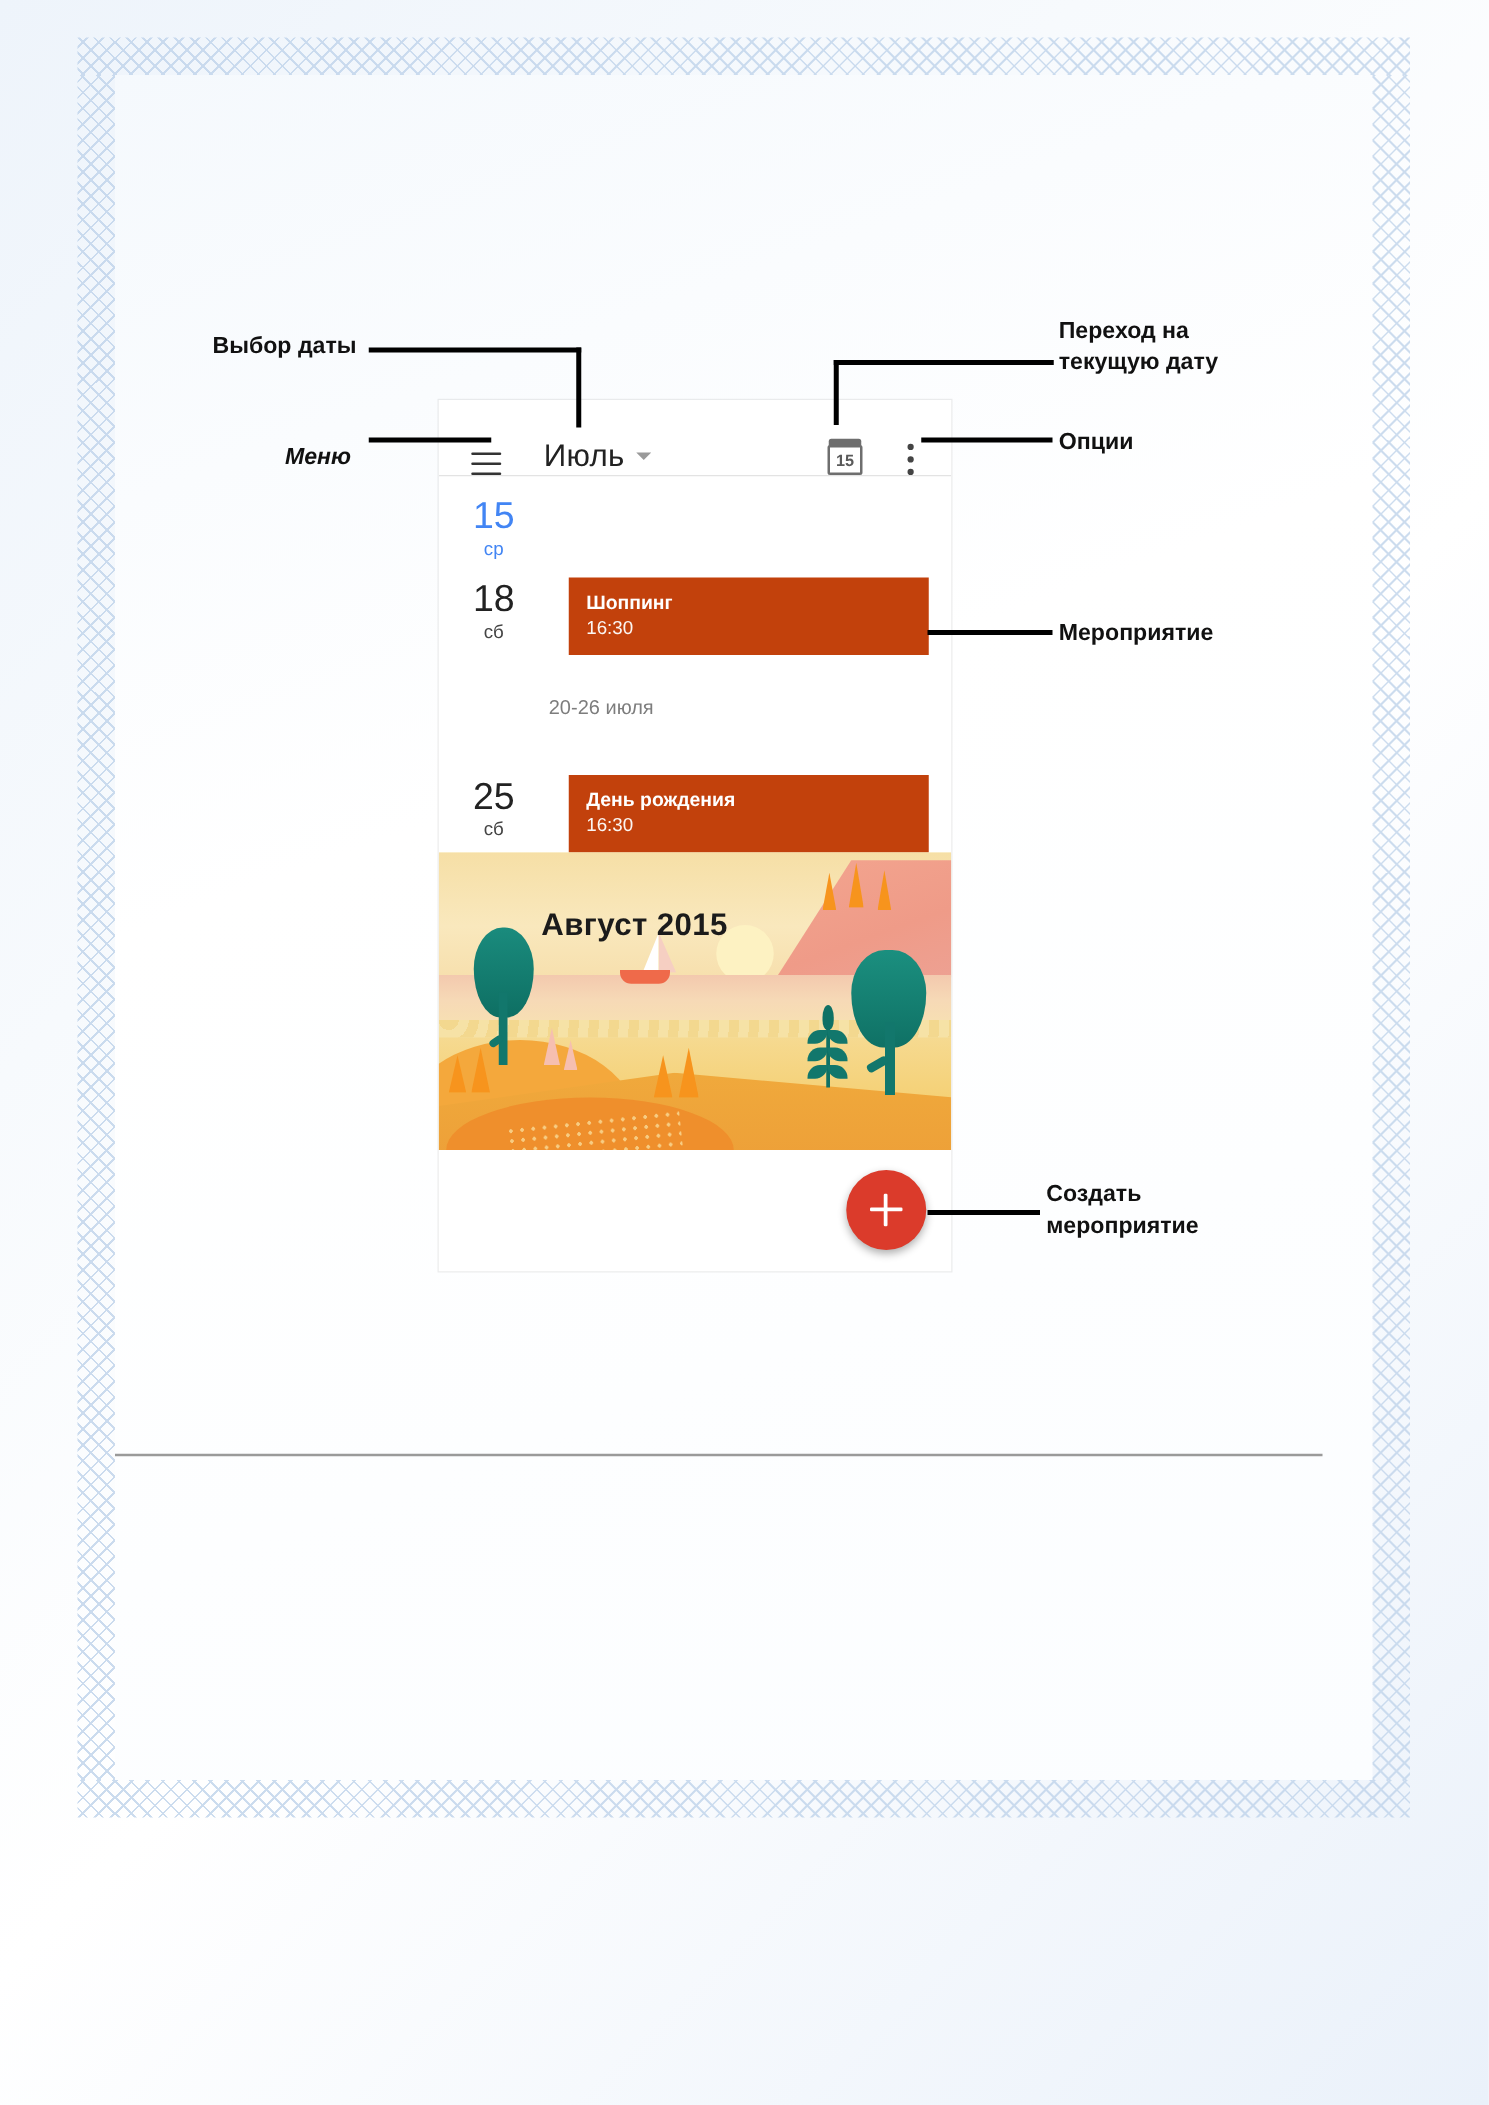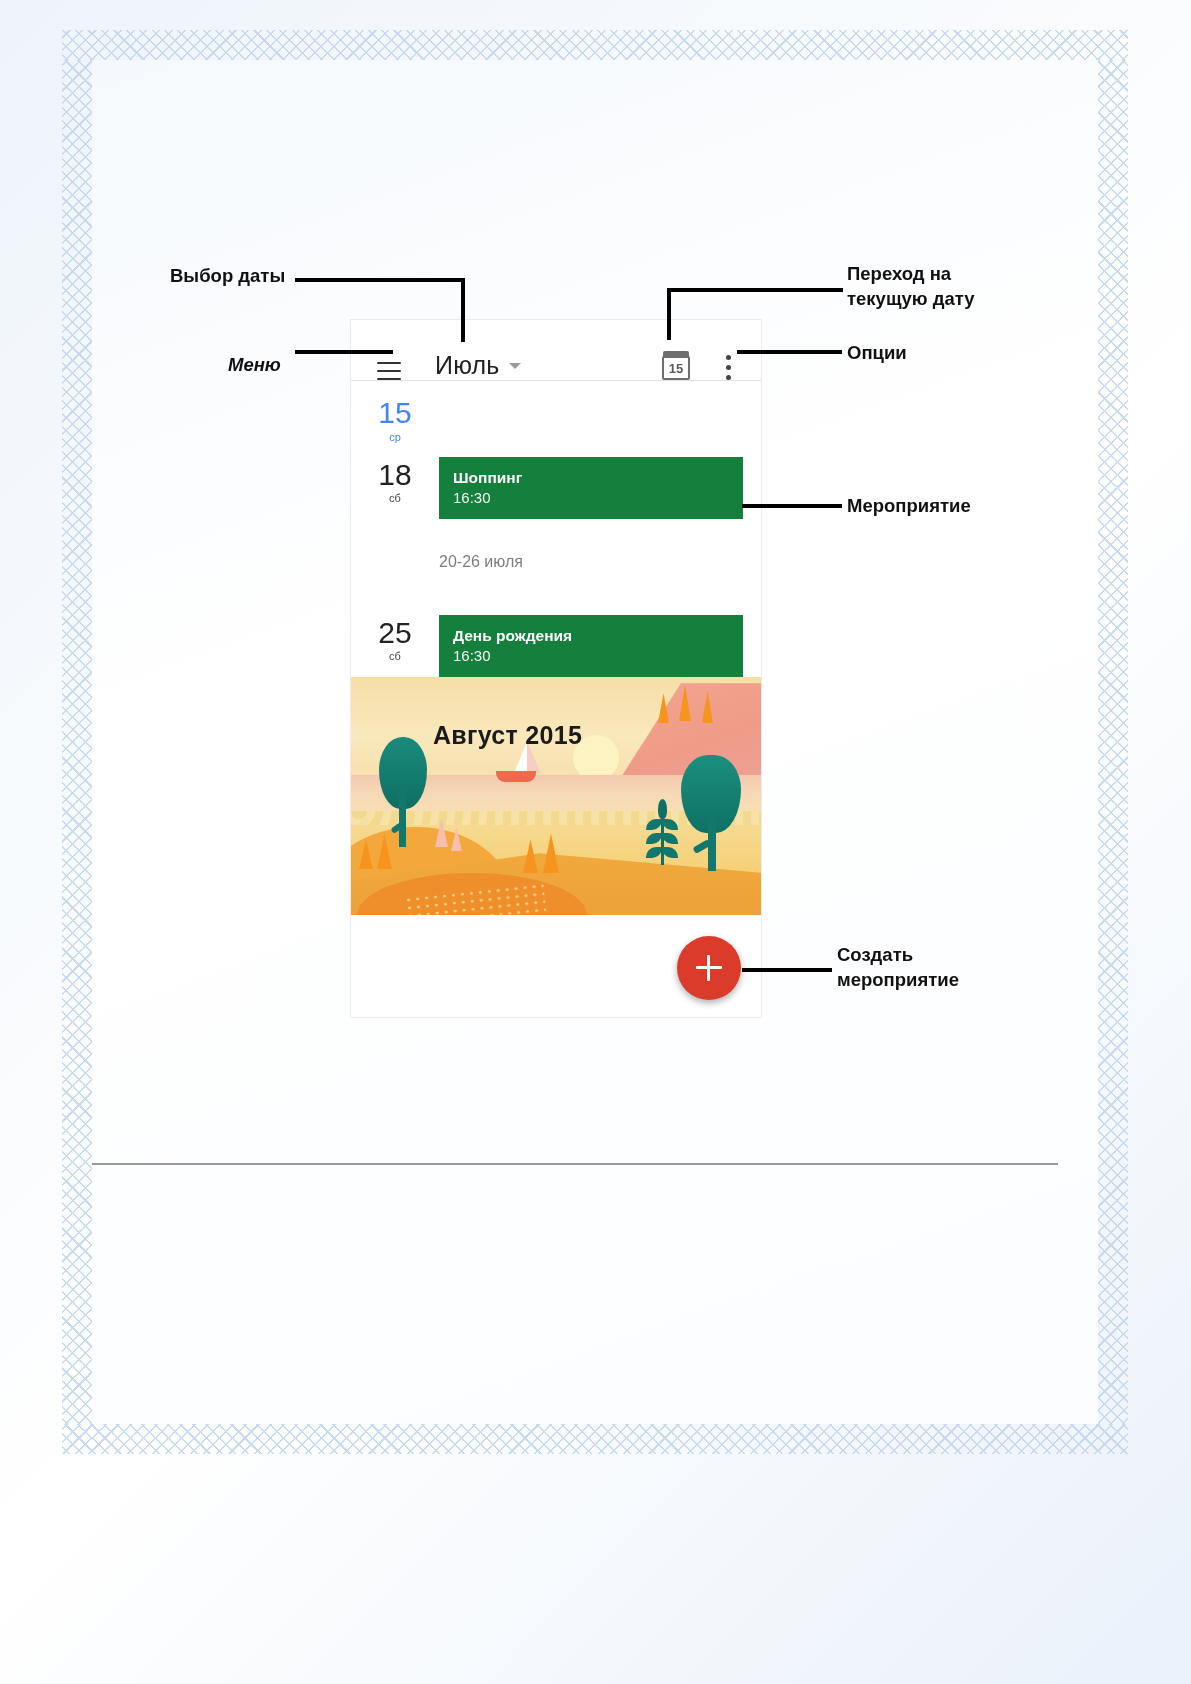--- a/index.html
+++ b/index.html
@@ -119,21 +119,21 @@
 
   .row { display: flex; position: relative; }
   .datecol {
     width: 88px;
     flex: none;
     text-align: center;
     padding-top: 16px;
   }
   .dnum { font-size: 30px; line-height: 1.05; color: #222; font-weight: 300; }
   .dnum.today { color: #4285f4; }
-  .dwd { font-size: 11px; color: #444; margin-top: 2px; }
+  .dwd { font-size: 15px; color: #444; margin-top: 2px; }
   .dwd.today { color: #4285f4; }
 
   .body-col { flex: 1; padding-right: 18px; }
 
   .empty-text {
     font-size: 16.5px;
     line-height: 1.35;
     color: #5f6368;
     padding: 20px 0 6px 0;
   }
@@ -147,24 +147,24 @@
   .nowline::before {
     content: "";
     position: absolute;
     left: -8px; top: -4px;
     width: 11px; height: 11px;
     border-radius: 50%;
     background: #4285f4;
   }
 
   .event {
-    background: #15803d;
+    background: #c2410c;
     color: #fff;
     padding: 11px 14px 13px 14px;
-    margin: 14px 0 0 0;
+    margin: 14px 0 0 16px;
     min-height: 58px;
   }
   .event .title { font-size: 15.5px; font-weight: bold; line-height: 1.25; }
   .event .time  { font-size: 15px; margin-top: 2px; font-weight: normal; opacity: .95; }
 
   .weeksep {
     font-size: 16px;
     color: #7d7d7d;
     padding: 34px 0 30px 88px;
   }
@@ -490,21 +490,21 @@
   <span>Выбор даты</span>
 </div>
 <div class="leader" style="left:295px; top:278px; width:170px; height:4px;"></div>
 <div class="leader" style="left:461px; top:278px; width:4px; height:64px;"></div>
 
 <div class="ann" style="left:228px; top:353px;font-style:italic;">
   <span>Меню</span>
 </div>
 <div class="leader" style="left:295px; top:350px; width:98px; height:4px;"></div>
 
-<div class="ann" style="left:847px; top:262px;">
+<div class="ann" style="left:847px; top:252px;">
   <div>Переход на</div>
   <div>текущую дату</div>
 </div>
 <div class="leader" style="left:667px; top:288px; width:176px; height:4px;"></div>
 <div class="leader" style="left:667px; top:288px; width:4px; height:52px;"></div>
 
 <div class="ann" style="left:847px; top:341px;">
   <span>Опции</span>
 </div>
 <div class="leader" style="left:737px; top:350px; width:105px; height:4px;"></div>

